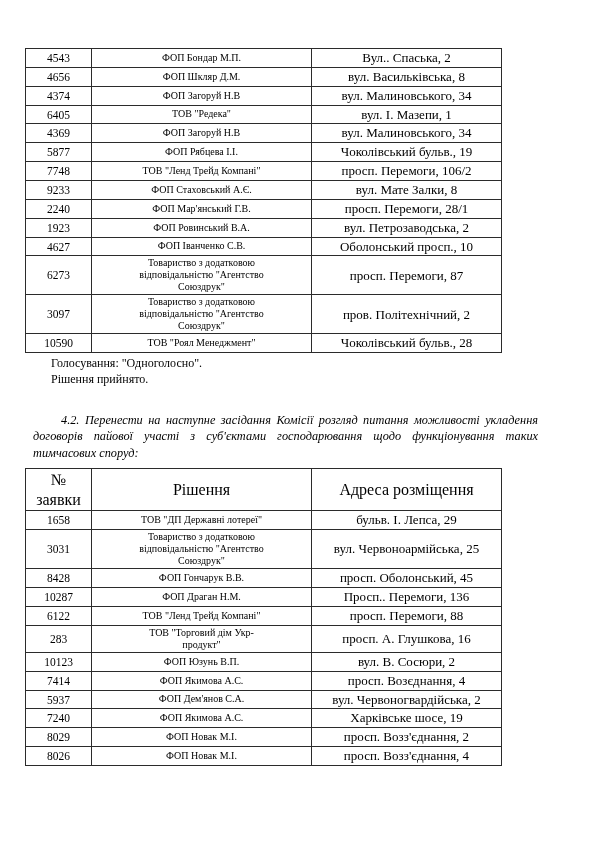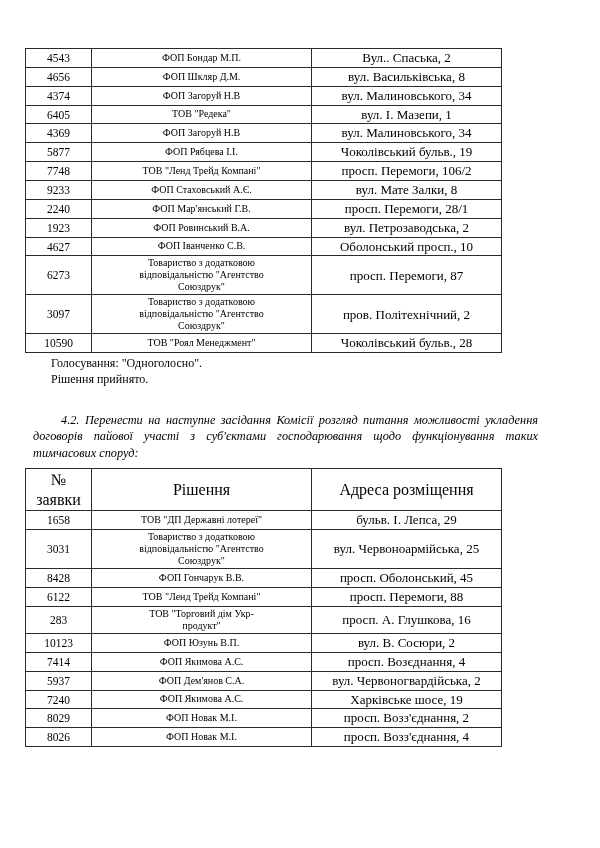--- a/index.html
+++ b/index.html
@@ -194,20 +194,25 @@
 відповідальністю "Агентство
 Союздрук"</td>
           <td class="cell-addr">вул. Червоноармійська, 25</td>
         </tr>
         <tr>
           <td class="cell-id">8428</td>
           <td class="cell-owner">ФОП Гончарук В.В.</td>
           <td class="cell-addr">просп. Оболонський, 45</td>
         </tr>
         <tr>
+          <td class="cell-id">10287</td>
+          <td class="cell-owner">ФОП Драган Н.М.</td>
+          <td class="cell-addr">Просп.. Перемоги, 136</td>
+        </tr>
+        <tr>
           <td class="cell-id">6122</td>
           <td class="cell-owner">ТОВ "Ленд Трейд Компані"</td>
           <td class="cell-addr">просп. Перемоги, 88</td>
         </tr>
         <tr>
           <td class="cell-id">283</td>
           <td class="cell-owner multiline">ТОВ "Торговий дім Укр-
 продукт"</td>
           <td class="cell-addr">просп. А. Глушкова, 16</td>
         </tr>

